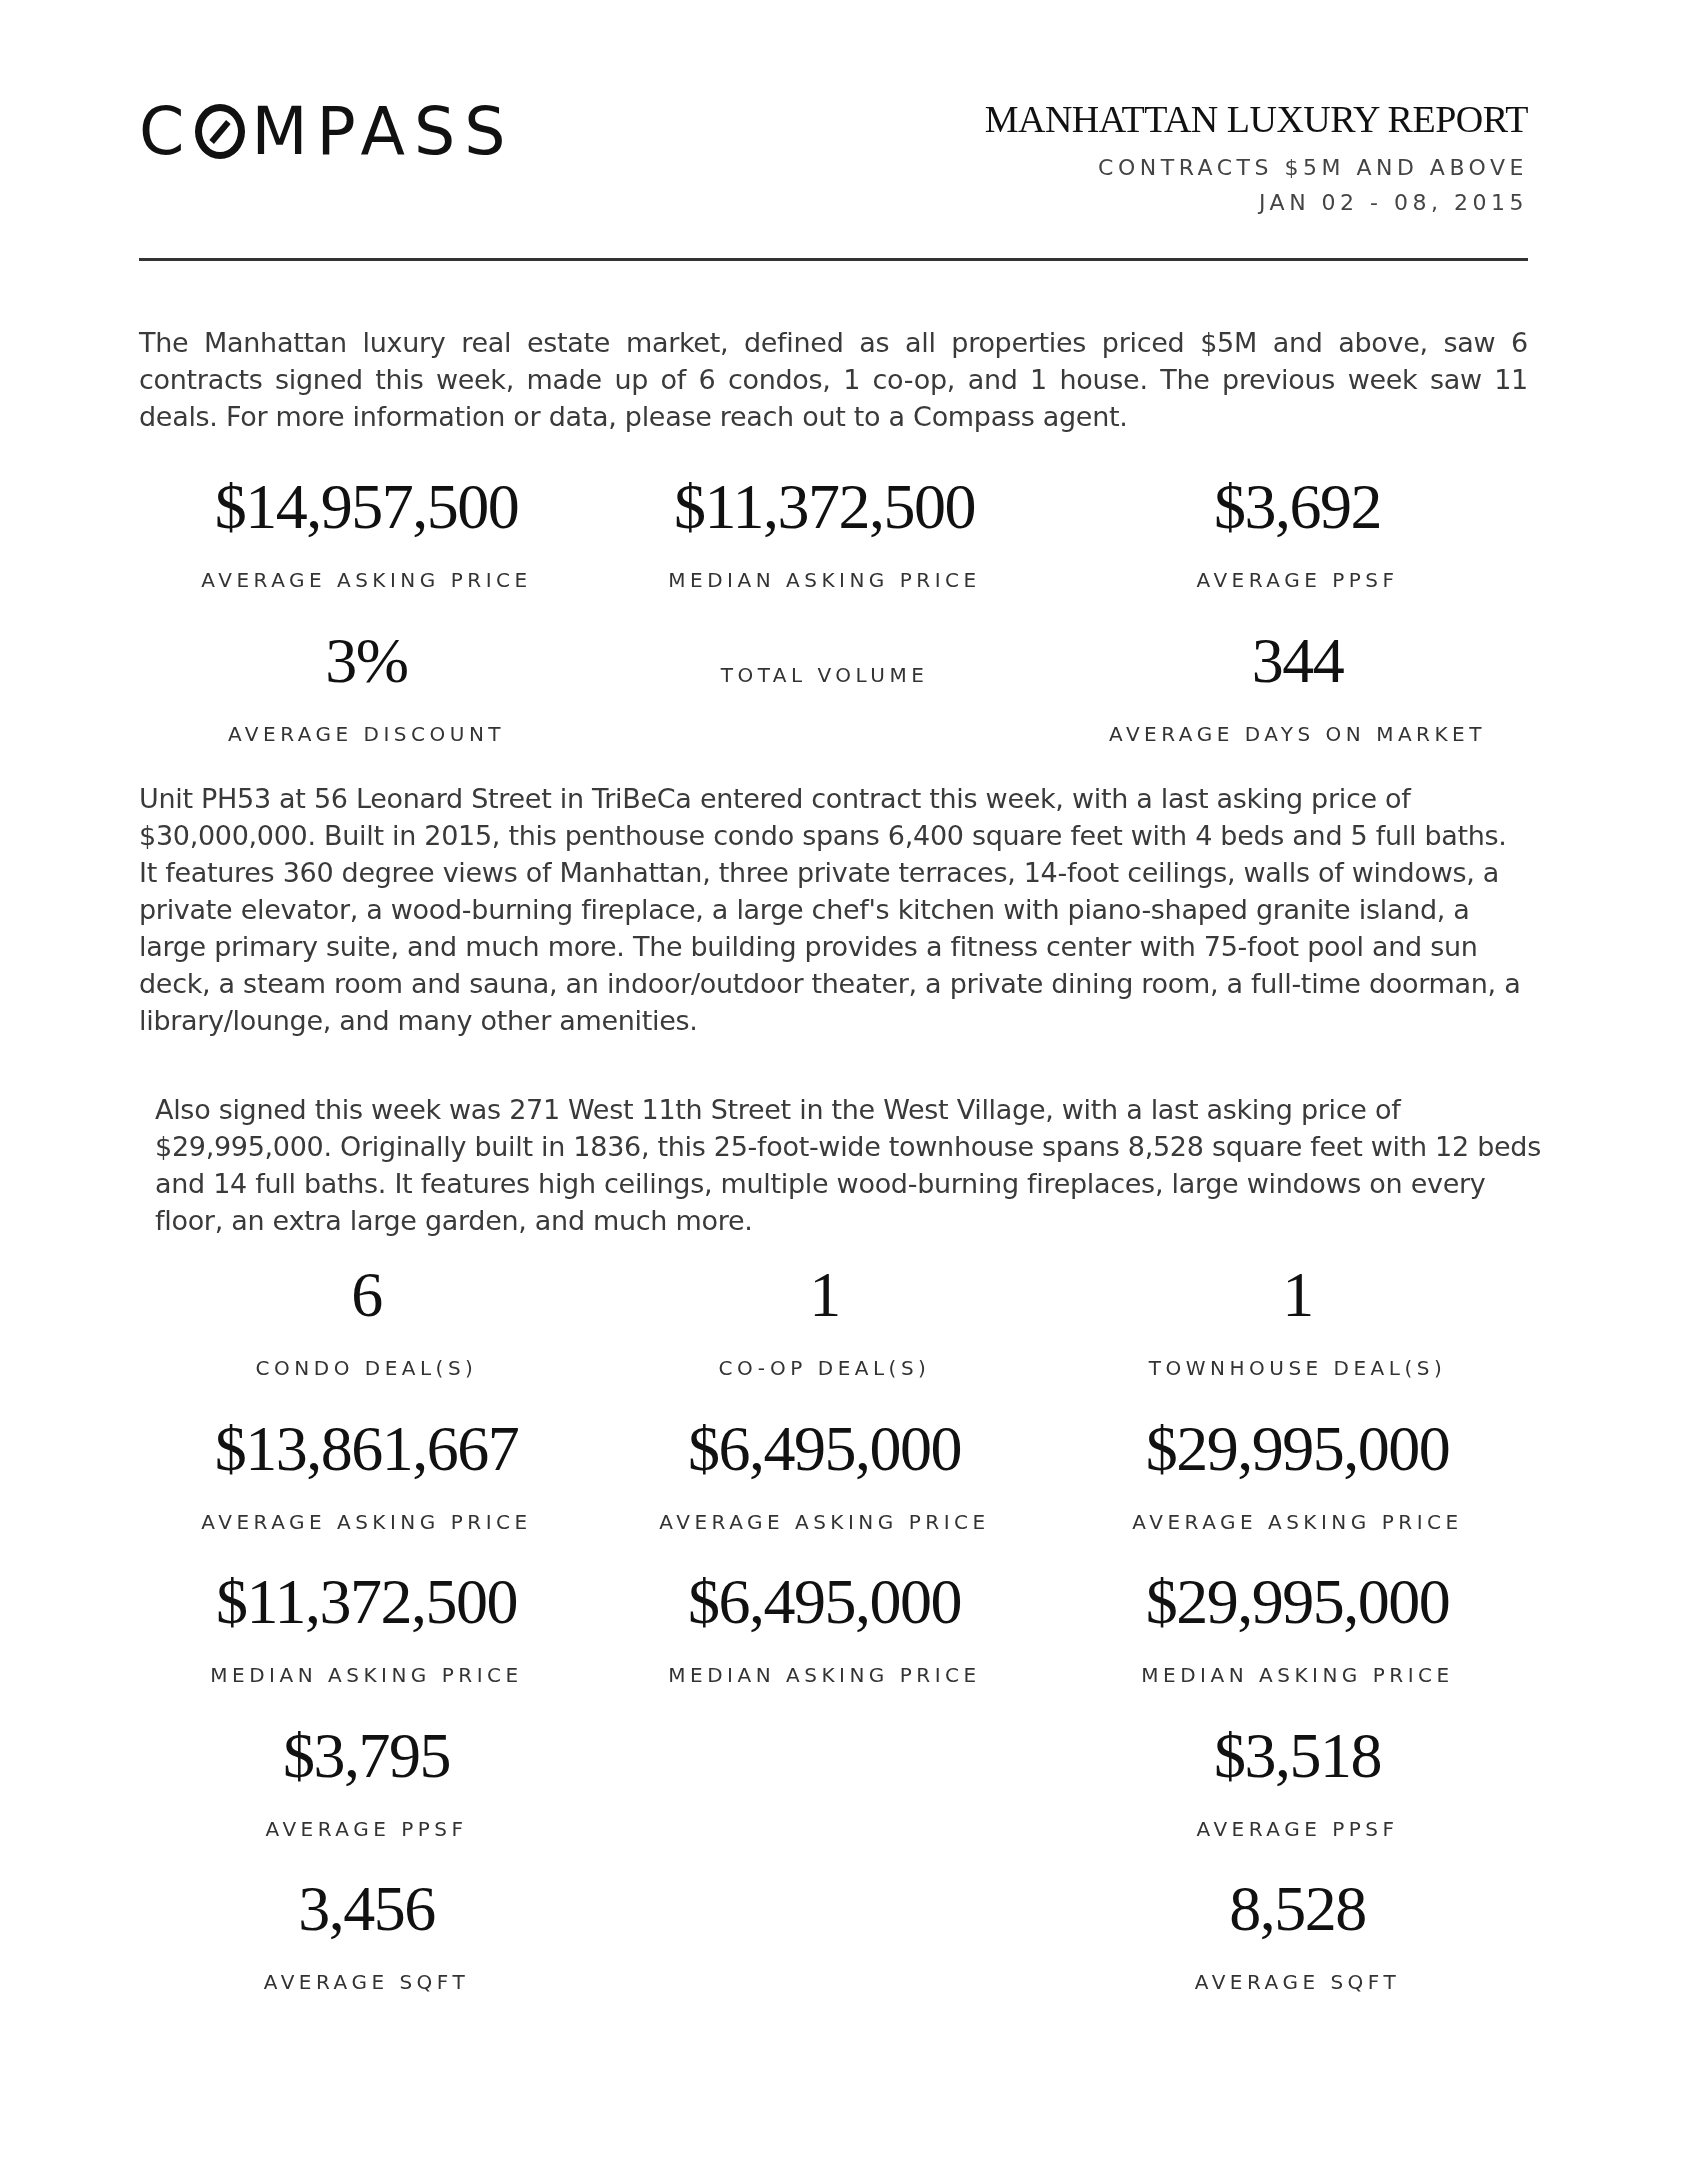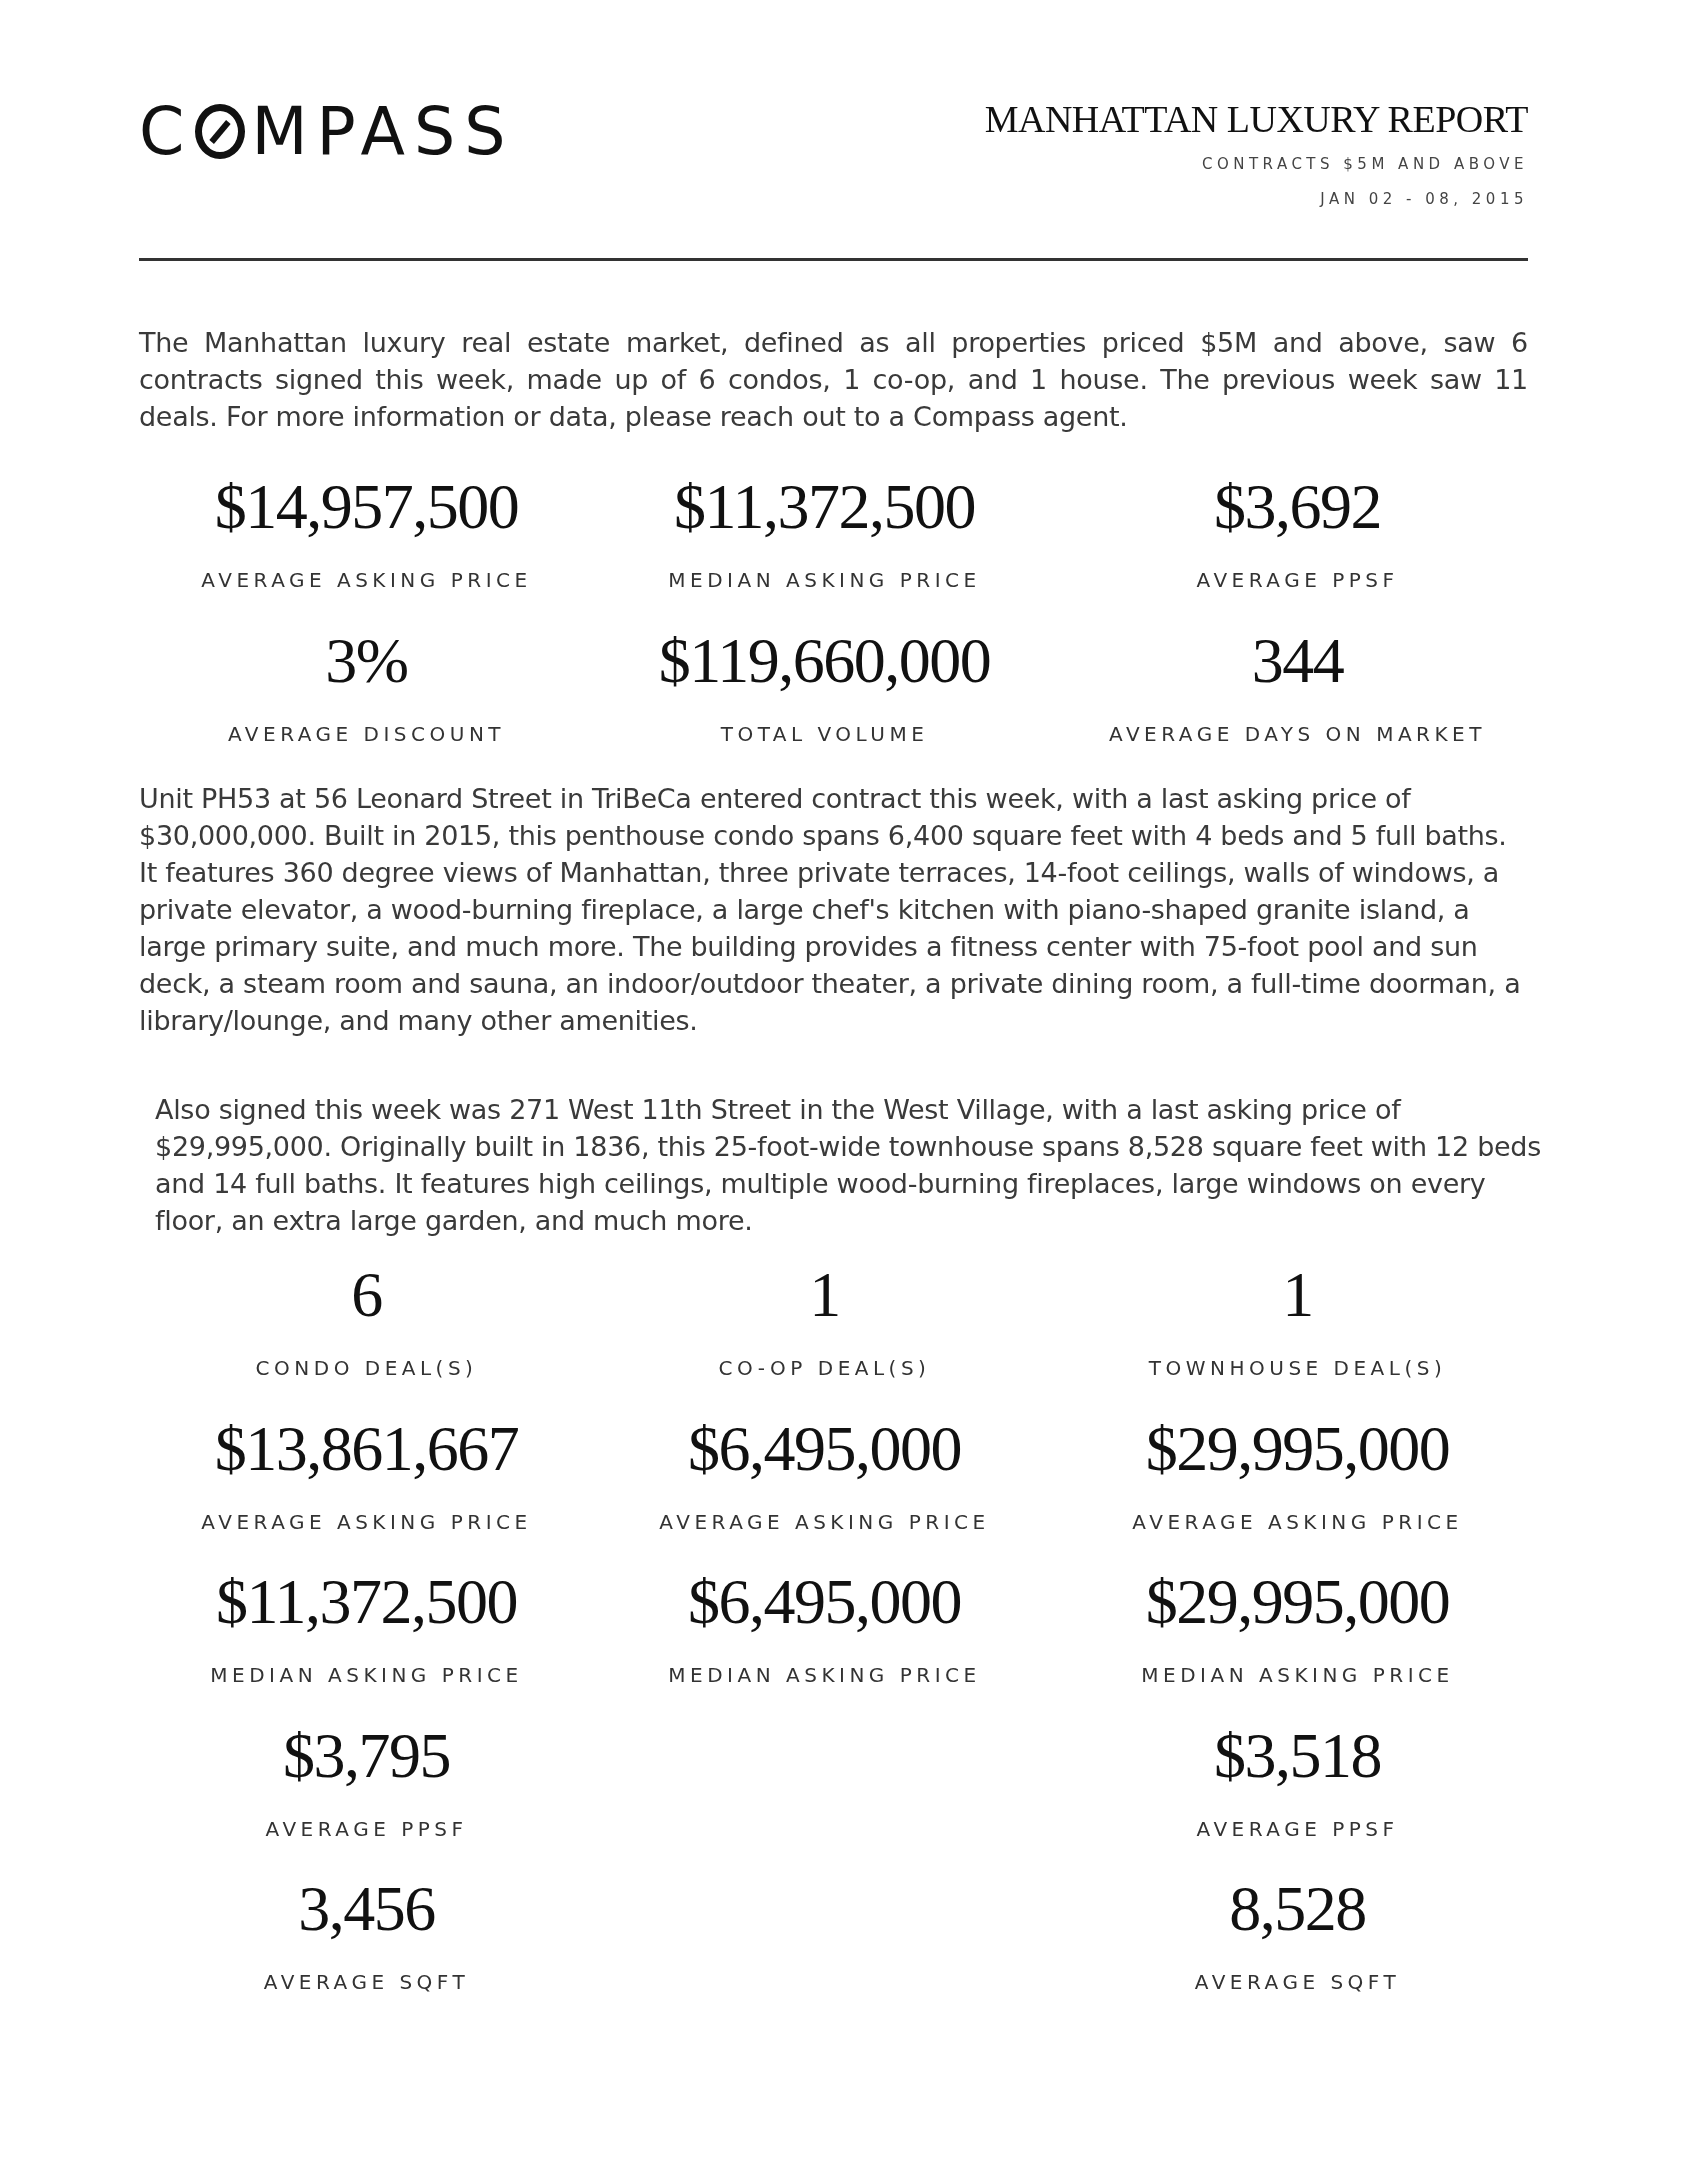--- a/index.html
+++ b/index.html
@@ -9,21 +9,21 @@
   .logo { position: absolute; left: 139px; top: 97px; height: 69px; display: flex; align-items: center;
           font-family: "DejaVu Sans", sans-serif; font-size: 65px; font-weight: 400; letter-spacing: 9px; color: #111; }
   .logo .o-glyph { display: inline-block; position: relative; width: 50px; height: 55px; border: 7px solid #111;
                    border-radius: 50%; box-sizing: border-box; margin: 0 6px 0 2px; }
   .logo .o-glyph::after { content: ""; position: absolute; left: 50%; top: 50%; width: 6px; height: 26px; background: #111;
                           transform: translate(-50%, -50%) rotate(40deg); }
 
   .report-title { position: absolute; right: 155px; top: 97px; text-align: right;
                   font-family: "Liberation Serif", "DejaVu Serif", serif; font-size: 38px; color: #111; letter-spacing: -0.5px; }
   .report-sub { position: absolute; right: 155px; text-align: right;
-                font-family: "DejaVu Sans", sans-serif; font-size: 15px; letter-spacing: 4.5px; color: #444; }
+                font-family: "DejaVu Sans", sans-serif; font-size: 22px; letter-spacing: 4.5px; color: #444; }
   .report-sub.s1 { top: 155px; }
   .report-sub.s2 { top: 190px; }
 
   .divider { position: absolute; left: 139px; width: 1389px; top: 258px; height: 3px; background: #333; }
 
   .para { position: absolute; left: 139px; width: 1389px; font-family: "DejaVu Sans", sans-serif; font-size: 27px;
           line-height: 37px; color: #3a3a3a; letter-spacing: -0.3px; }
   .para.justify { text-align: justify; }
   .intro { top: 324px; }
   .desc1 { top: 780px; }
@@ -64,21 +64,20 @@
   </div>
   <div class="stat c3" style="top:477px">
     <div class="val">$3,692</div>
     <div class="lbl">AVERAGE PPSF</div>
   </div>
   <div class="stat c1" style="top:631px">
     <div class="val">3%</div>
     <div class="lbl">AVERAGE DISCOUNT</div>
   </div>
   <div class="stat c2" style="top:631px">
-    <div class="val">$119,660,000</div>
     <div class="lbl">TOTAL VOLUME</div>
   </div>
   <div class="stat c3" style="top:631px">
     <div class="val">344</div>
     <div class="lbl">AVERAGE DAYS ON MARKET</div>
   </div>
 
   <p class="para desc1" style="margin:0">Unit PH53 at 56 Leonard Street in TriBeCa entered contract this week, with a last asking price of $30,000,000. Built in 2015, this penthouse condo spans 6,400 square feet with 4 beds and 5 full baths. It features 360 degree views of Manhattan, three private terraces, 14-foot ceilings, walls of windows, a private elevator, a wood-burning fireplace, a large chef's kitchen with piano-shaped granite island, a large primary suite, and much more. The building provides a fitness center with 75-foot pool and sun deck, a steam room and sauna, an indoor/outdoor theater, a private dining room, a full-time doorman, a library/lounge, and many other amenities.</p>
   <p class="para desc2" style="margin:16px">Also signed this week was 271 West 11th Street in the West Village, with a last asking price of $29,995,000. Originally built in 1836, this 25-foot-wide townhouse spans 8,528 square feet with 12 beds and 14 full baths. It features high ceilings, multiple wood-burning fireplaces, large windows on every floor, an extra large garden, and much more.</p>
 

